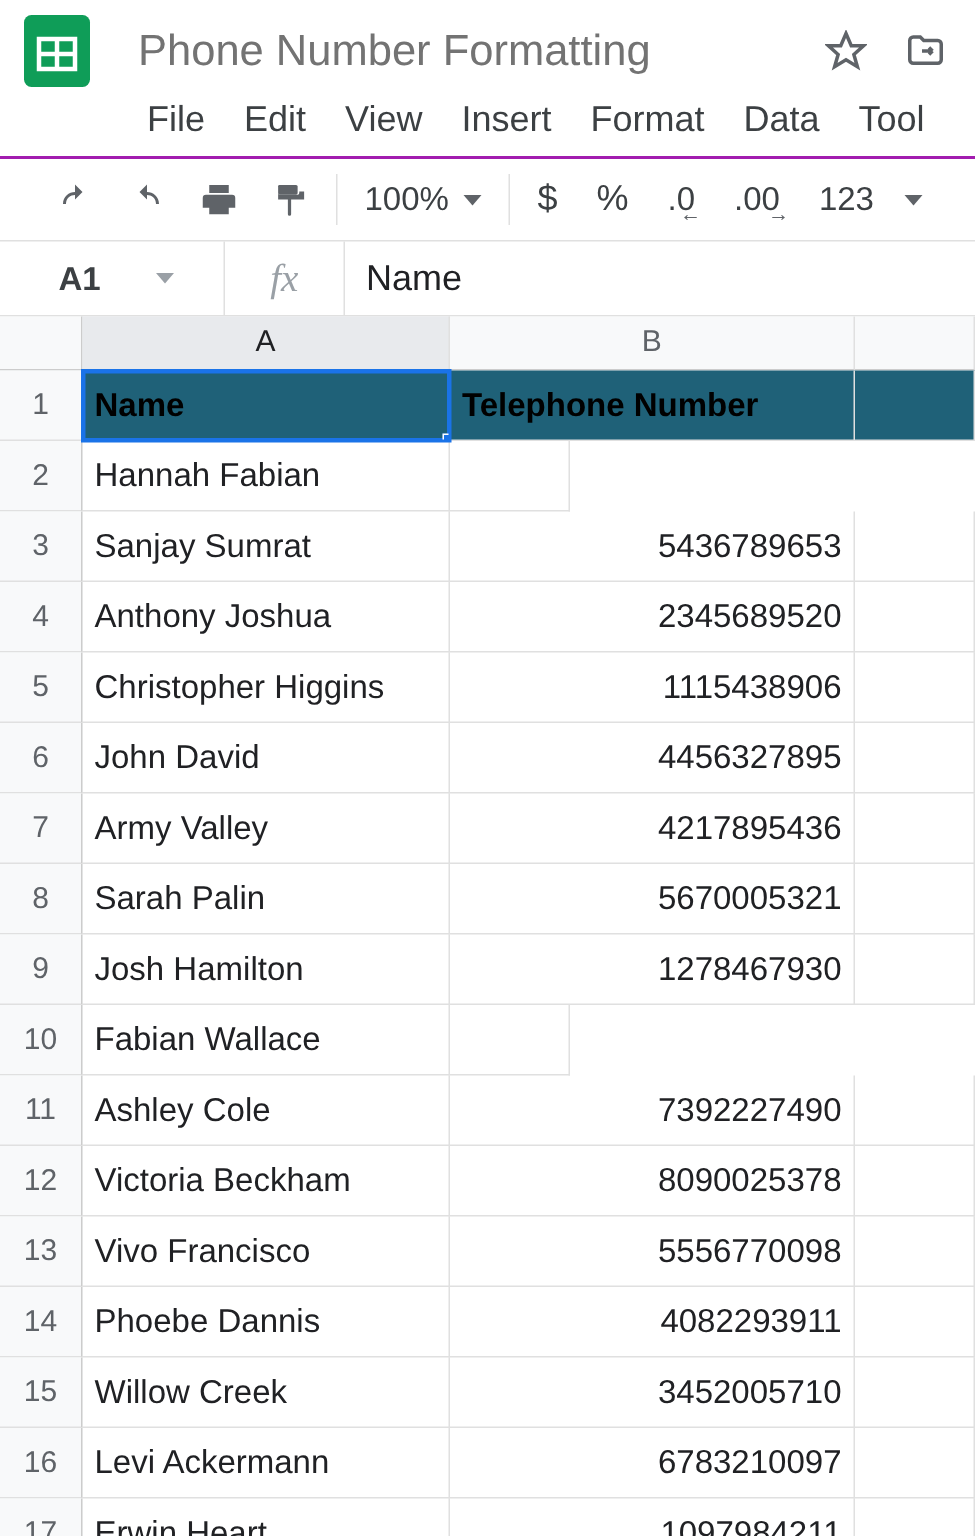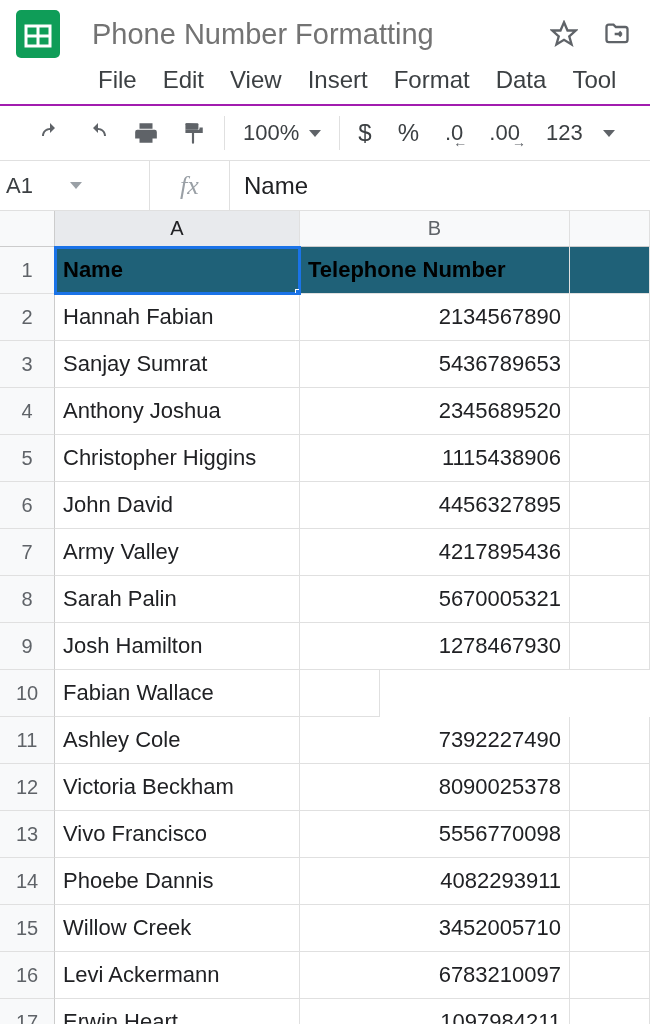--- a/index.html
+++ b/index.html
@@ -75,25 +75,26 @@
   .sub-arrow-r { right:-6px; }
 
   
   .fxbar {
     display:flex; align-items:center;
     border-bottom:1px solid #e0e0e0;
     height:50px;
   }
   .namebox {
     width:150px; height:100%;
-    display:flex; align-items:center; justify-content:flex-start;
+    display:flex; align-items:center; justify-content:center;
     padding-left:6px;
     border-right:1px solid #e0e0e0;
     font-size:22px; color:#3c4043;
     gap:37px;
+    font-weight:bold;
   }
   .namebox .caret { border-top-color:#9aa0a6; }
   .fx-label {
     width:80px; text-align:center;
     font-style:italic; font-family:Georgia,serif; font-size:26px; color:#9aa0a6;
     border-right:1px solid #e0e0e0;
     height:100%; display:flex; align-items:center; justify-content:center;
   }
   .fx-input {
     flex:1; border:none; outline:none; font-size:24px; padding-left:14px; color:#202124;
@@ -273,21 +274,20 @@
       <div class="cell colA">
         <span>Name</span>
         <span class="sel-handle"></span>
       </div>
       <div class="cell colB">Telephone Number</div>
       <div class="cell colC"></div>
     </div>
 
     <div class="datarow">
         <div class="cell colA">Hannah Fabian</div>
-        <div class="cell colB">2134567890</div>
         <div class="cell colC"></div>
       </div>
     <div class="datarow">
         <div class="cell colA">Sanjay Sumrat</div>
         <div class="cell colB">5436789653</div>
         <div class="cell colC"></div>
       </div>
     <div class="datarow">
         <div class="cell colA">Anthony Joshua</div>
         <div class="cell colB">2345689520</div>

